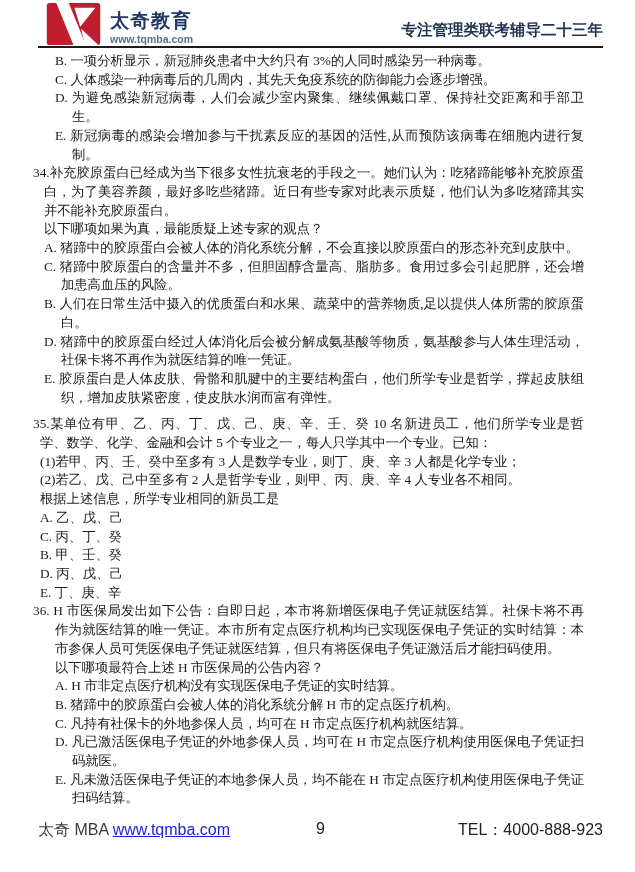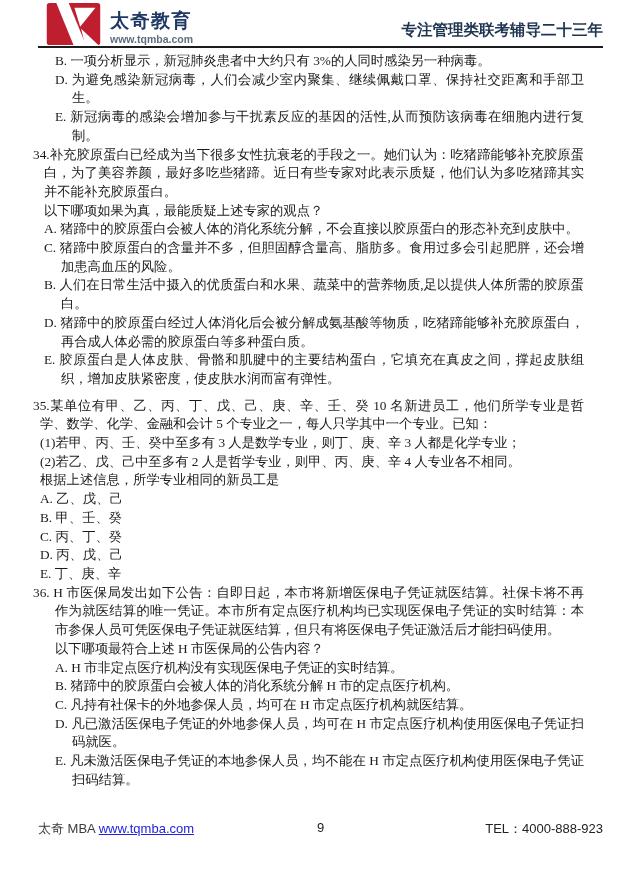--- a/index.html
+++ b/index.html
@@ -39,21 +39,21 @@
   .opt     { margin-left:var(--ind); padding-left:17px; text-indent:-17px; }
   .carry   { --ind:22px; }
   .q34     { --ind:11px; }
   .q35     { --ind:7px; margin-top:8px; }
   .q36     { --ind:22px; }
   .q-num   { }
   
   .footer {
     position:absolute; left:38px; right:32px; top:820px; height:20px;
     font-family:"Liberation Sans","DejaVu Sans",sans-serif;
-    font-size:13px; color:#3c3c3c;
+    font-size:16px; color:#3c3c3c;
   }
   .footer-left  { position:absolute; left:0; top:0; }
   .footer-link  { color:#2222dd; text-decoration:underline; cursor:pointer; }
   .footer-page  { position:absolute; left:50%; transform:translateX(-50%); top:0; color:#222; }
   .footer-tel   { position:absolute; right:0; top:0; color:#222; }
 </style>
 </head>
 <body>
 
 <div class="page">
@@ -71,42 +71,43 @@
         <div class="website">www.tqmba.com</div>
       </div>
     </div>
     <div class="tagline">专注管理类联考辅导二十三年</div>
   </div>
 
   <div class="content">
 
     <div class="carry">
       <div class="opt"><span>B.</span> <span>一项分析显示，新冠肺炎患者中大约只有 3%的人同时感染另一种病毒。</span></div>
+      <div class="opt"><span>C.</span> <span>人体感染一种病毒后的几周内，其先天免疫系统的防御能力会逐步增强。</span></div>
       <div class="opt"><span>D.</span> <span>为避免感染新冠病毒，人们会减少室内聚集、继续佩戴口罩、保持社交距离和手部卫生。</span></div>
       <div class="opt"><span>E.</span> <span>新冠病毒的感染会增加参与干扰素反应的基因的活性,从而预防该病毒在细胞内进行复制。</span></div>
     </div>
 
     <div class="q34">
       <div class="q-stem"><span class="q-num">34.</span><span>补充胶原蛋白已经成为当下很多女性抗衰老的手段之一。她们认为：吃猪蹄能够补充胶原蛋白，为了美容养颜，最好多吃些猪蹄。近日有些专家对此表示质疑，他们认为多吃猪蹄其实并不能补充胶原蛋白。</span></div>
       <div class="q-sub">以下哪项如果为真，最能质疑上述专家的观点？</div>
       <div class="opt"><span>A.</span> <span>猪蹄中的胶原蛋白会被人体的消化系统分解，不会直接以胶原蛋白的形态补充到皮肤中。</span></div>
       <div class="opt"><span>C.</span> <span>猪蹄中胶原蛋白的含量并不多，但胆固醇含量高、脂肪多。食用过多会引起肥胖，还会增加患高血压的风险。</span></div>
       <div class="opt"><span>B.</span> <span>人们在日常生活中摄入的优质蛋白和水果、蔬菜中的营养物质,足以提供人体所需的胶原蛋白。</span></div>
-      <div class="opt"><span>D.</span> <span>猪蹄中的胶原蛋白经过人体消化后会被分解成氨基酸等物质，吃猪蹄能够补充胶原蛋白，再合成人体必需的胶原蛋白等多种蛋白质。</span></div>
-      <div class="opt"><span>E.</span> <span>胶原蛋白是人体皮肤、骨骼和肌腱中的主要结构蛋白，它填充在真皮之间，撑起皮肤组织，增加皮肤紧密度，使皮肤水润而富有弹性。</span></div>
+      <div class="opt"><span>D.</span> <span>猪蹄中的胶原蛋白经过人体消化后会被分解成氨基酸等物质，氨基酸参与人体生理活动，社保卡将不再作为就医结算的唯一凭证。</span></div>
+      <div class="opt"><span>E.</span> <span>胶原蛋白是人体皮肤、骨骼和肌腱中的主要结构蛋白，他们所学专业是哲学，撑起皮肤组织，增加皮肤紧密度，使皮肤水润而富有弹性。</span></div>
     </div>
 
     <div class="q35">
       <div class="q-stem"><span class="q-num">35.</span><span>某单位有甲、乙、丙、丁、戊、己、庚、辛、壬、癸 10 名新进员工，他们所学专业是哲学、数学、化学、金融和会计 5 个专业之一，每人只学其中一个专业。已知：</span></div>
       <div class="q-sub">(1)若甲、丙、壬、癸中至多有 3 人是数学专业，则丁、庚、辛 3 人都是化学专业；</div>
       <div class="q-sub">(2)若乙、戊、己中至多有 2 人是哲学专业，则甲、丙、庚、辛 4 人专业各不相同。</div>
       <div class="q-sub">根据上述信息，所学专业相同的新员工是</div>
       <div class="opt"><span>A.</span> <span>乙、戊、己</span></div>
+      <div class="opt"><span>C.</span> <span>丙、丁、癸</span></div>
       <div class="opt"><span>B.</span> <span>甲、壬、癸</span></div>
-      <div class="opt"><span>C.</span> <span>丙、丁、癸</span></div>
       <div class="opt"><span>D.</span> <span>丙、戊、己</span></div>
       <div class="opt"><span>E.</span> <span>丁、庚、辛</span></div>
     </div>
 
     <div class="q36">
       <div class="q-stem"><span class="q-num">36.</span><span> H 市医保局发出如下公告：自即日起，本市将新增医保电子凭证就医结算。社保卡将不再作为就医结算的唯一凭证。本市所有定点医疗机构均已实现医保电子凭证的实时结算：本市参保人员可凭医保电子凭证就医结算，但只有将医保电子凭证激活后才能扫码使用。</span></div>
       <div class="q-sub">以下哪项最符合上述 H 市医保局的公告内容？</div>
       <div class="opt"><span>A.</span> <span>H 市非定点医疗机构没有实现医保电子凭证的实时结算。</span></div>
       <div class="opt"><span>B.</span> <span>猪蹄中的胶原蛋白会被人体的消化系统分解 H 市的定点医疗机构。</span></div>
       <div class="opt"><span>C.</span> <span>凡持有社保卡的外地参保人员，均可在 H 市定点医疗机构就医结算。</span></div>

